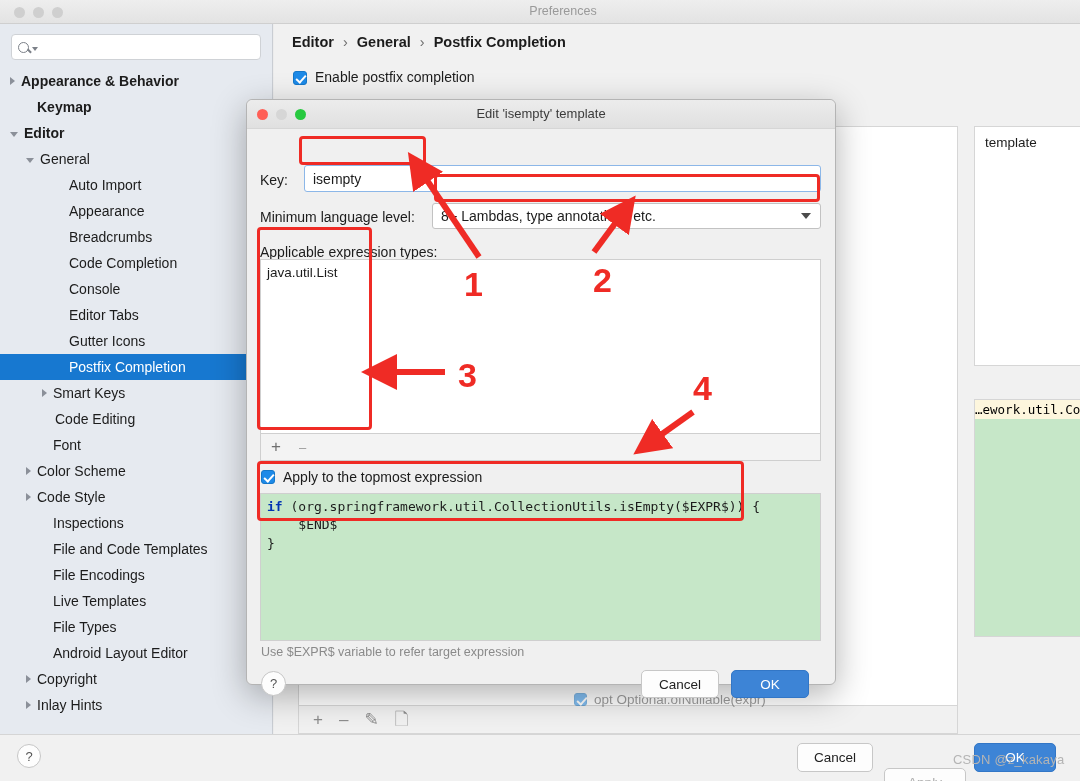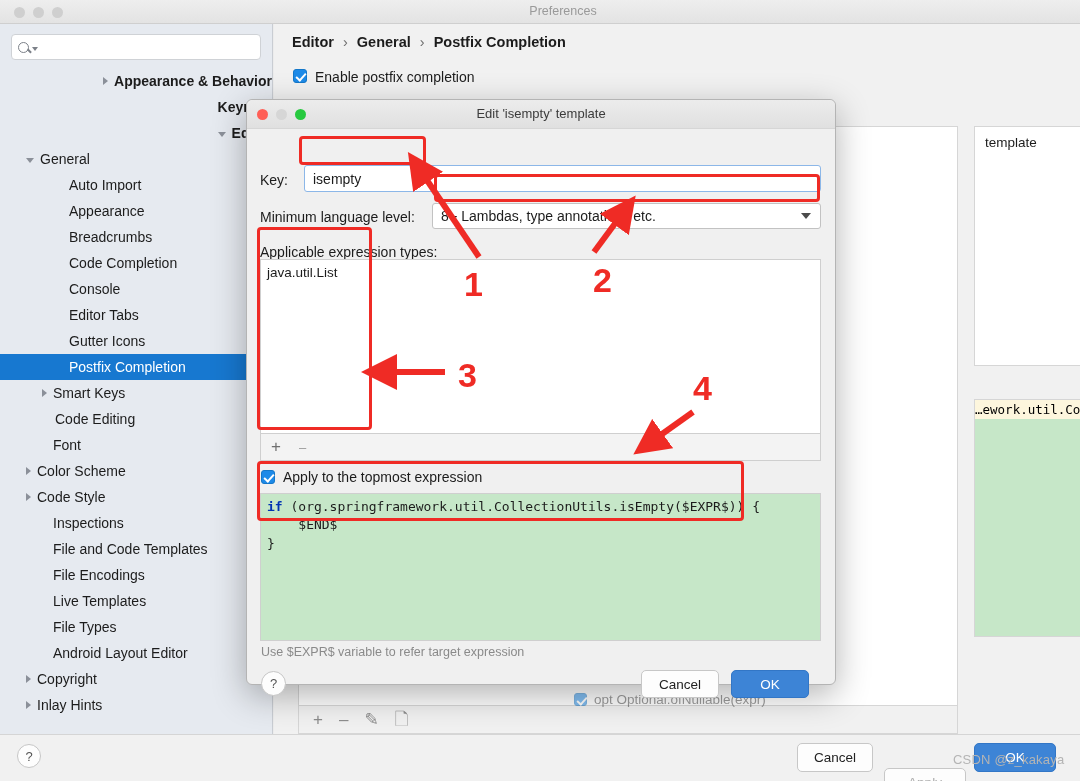--- a/index.html
+++ b/index.html
@@ -41,21 +41,21 @@
     transform: rotate(45deg); right: -4px; bottom: 0px;
   }
   .search-box .caret { width:0;height:0;border-left:3px solid transparent;border-right:3px solid transparent;border-top:4px solid #7c8189; margin-left:3px; margin-top:4px;}
   .search-box input { border: none; outline: none; flex: 1; font-size: 12.5px; margin-left: 5px; background: transparent; }
 
   .tree { padding-top: 2px; }
   .tree-row {
     height: 26px; display: flex; align-items: center;
     font-size: 14px; color: #1c1c1c; white-space: nowrap;
   }
-  .tree-row.bold { font-weight: bold; justify-content: flex-end; }
+  .tree-row.bold { font-weight: bold; }
   .tree-row.selected { background: #1778d0; color: #fff; }
   .arrow {
     width: 0; height: 0; margin-right: 6px; flex: none;
     border-left: 5px solid #8b9099; border-top: 4px solid transparent; border-bottom: 4px solid transparent;
   }
   .arrow.down {
     border-left: 4px solid transparent; border-right: 4px solid transparent;
     border-top: 5px solid #8b9099; border-bottom: none; margin-top: 2px;
   }
   .arrow.none { border: none; width: 0; }
@@ -69,21 +69,21 @@
   .breadcrumb .sep { color: #6f6f6f; font-weight: normal; margin: 0 5px; }
 
   .cb {
     width: 14px; height: 14px; border-radius: 3px; background: #1d8ae8;
     position: relative; flex: none; border: 1px solid #1477c9;
   }
   .cb::after {
     content: ""; position: absolute; left: 4px; top: 1px; width: 4px; height: 8px;
     border: solid #fff; border-width: 0 2px 2px 0; transform: rotate(42deg);
   }
-  .enable-row { position: absolute; left: 19px; top: 45px; display: flex; align-items: flex-start; gap: 8px; font-size: 14px; color: #1c1c1c; }
+  .enable-row { position: absolute; left: 19px; top: 45px; display: flex; align-items: flex-end; gap: 8px; font-size: 14px; color: #1c1c1c; }
 
   .tpl-tabs { position: absolute; left: 110px; top: 80px; width: 150px; height: 22px;
     background: #f6f6f6; border: 1px solid #dadada; border-bottom: none; border-radius: 4px 4px 0 0; }
 
   .tpl-list {
     position: absolute; left: 24px; top: 102px; width: 660px; height: 580px;
     background: #fff; border: 1px solid #d6d6d6;
   }
   .tpl-list-toolbar {
     position: absolute; left: 24px; top: 682px; width: 660px; height: 28px;

